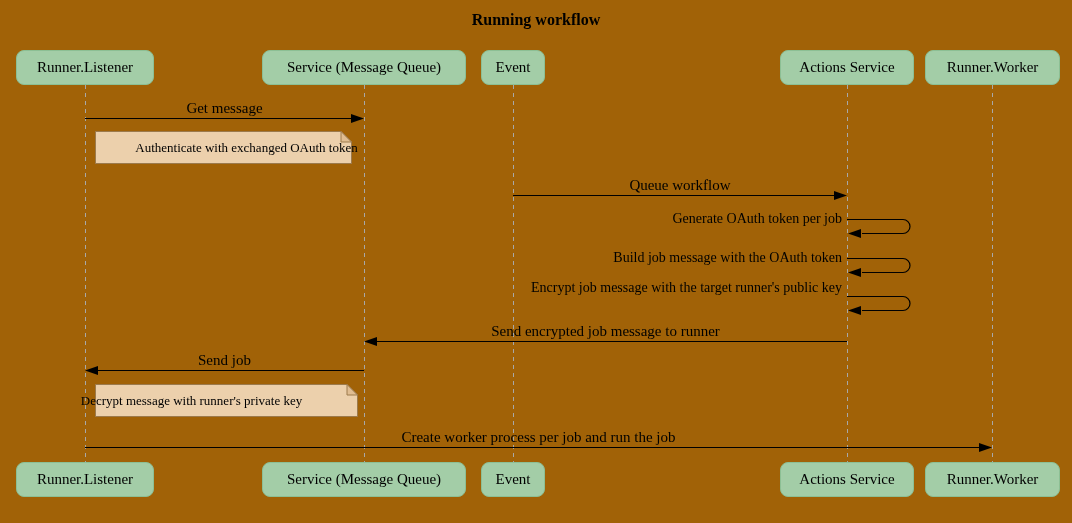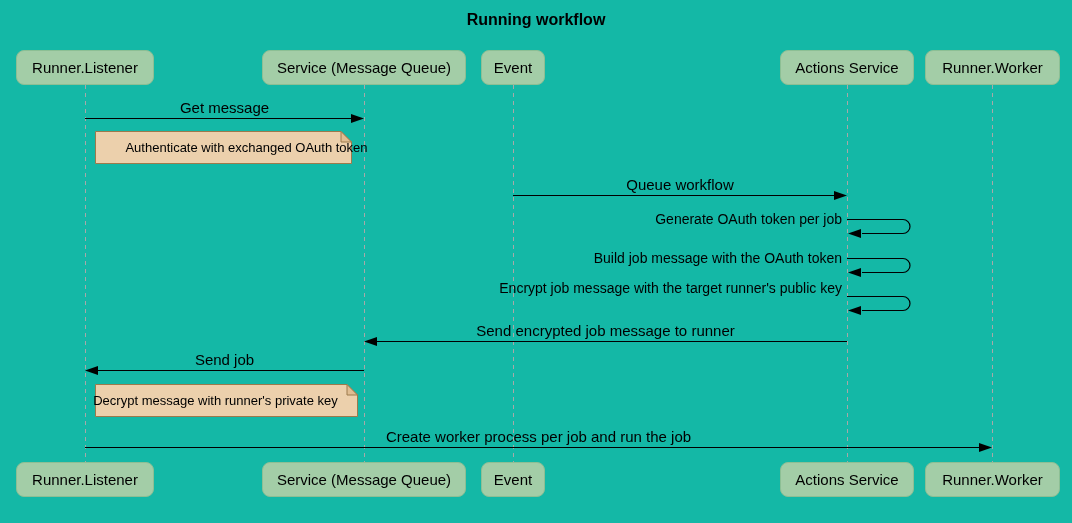--- a/index.html
+++ b/index.html
@@ -2,22 +2,23 @@
 <html><head>
 <meta charset="utf-8">
 <style>
   * { margin: 0; padding: 0; box-sizing: border-box; }
   html, body { background: #ffffff; }
   body { font-family: "Liberation Sans", sans-serif; }
   .canvas {
     position: relative;
     width: 1072px;
     height: 523px;
-    background: #14b8a6;
+    background: #a16207;
     overflow: hidden;
+    font-family: Liberation Serif, serif;
   }
   .diagram-title {
     position: absolute;
     top: 11px; left: 0;
     width: 100%;
     text-align: center;
     font-size: 16px;
     font-weight: bold;
     color: #000;
   }
@@ -107,16 +108,16 @@
       <div class="actor" style="left: 925px; top: 50px; width: 135px; height: 35px; background: rgb(163, 205, 167); border: 1px solid rgb(140, 191, 148); color: rgb(0, 0, 0);">Runner.Worker</div>
       <div class="actor" style="left: 925px; top: 462px; width: 135px; height: 35px; background: rgb(163, 205, 167); border: 1px solid rgb(140, 191, 148); color: rgb(0, 0, 0);">Runner.Worker</div>
       <div class="msg-label" style="left: 85px; width: 279px; top: 100px;">Get message</div>
       <div class="note-label" style="left: 95px; top: 131px; width: 303px; height: 33px;">Authenticate with exchanged OAuth token</div>
       <div class="msg-label" style="left: 513px; width: 334px; top: 177px;">Queue workflow</div>
       <div class="self-label" style="right: 230px; top: 211px;">Generate OAuth token per job</div>
       <div class="self-label" style="right: 230px; top: 250px;">Build job message with the OAuth token</div>
       <div class="self-label" style="right: 230px; top: 280px;">Encrypt job message with the target runner's public key</div>
       <div class="msg-label" style="left: 364px; width: 483px; top: 323px;">Send encrypted job message to runner</div>
       <div class="msg-label" style="left: 85px; width: 279px; top: 352px;">Send job</div>
-      <div class="note-label" style="left: 107px; top: 384px; width: 217px; height: 33px;">Decrypt message with runner's private key</div>
+      <div class="note-label" style="left: 83px; top: 384px; width: 217px; height: 33px;">Decrypt message with runner's private key</div>
       <div class="msg-label" style="left: 85px; width: 907px; top: 429px;">Create worker process per job and run the job</div>
     </div>
 </div>
 
 </body></html>

